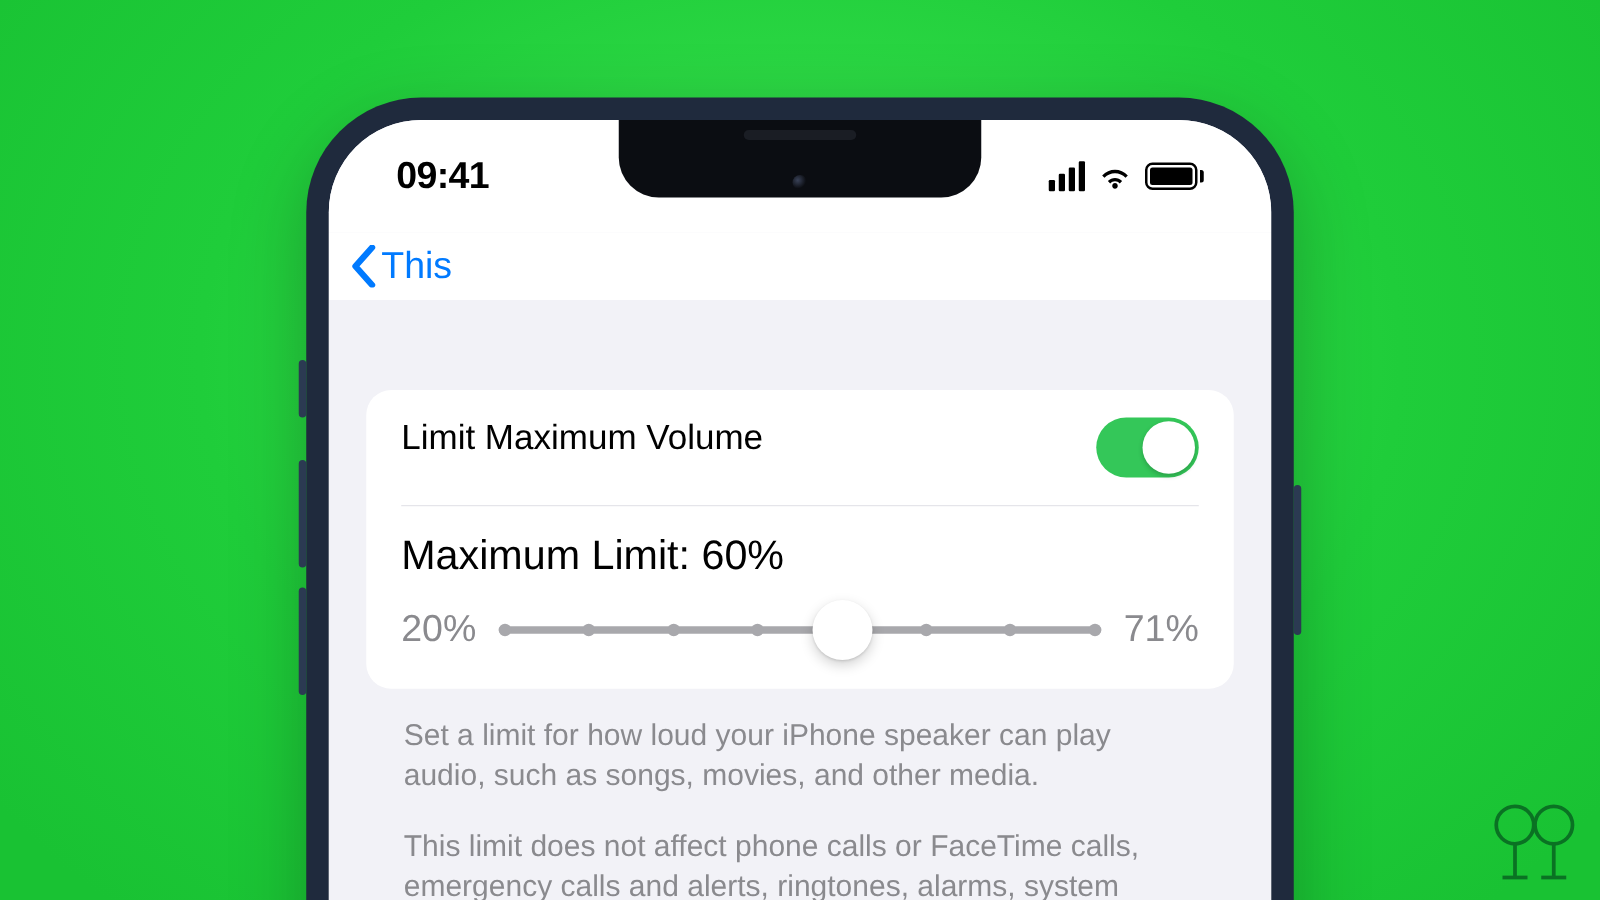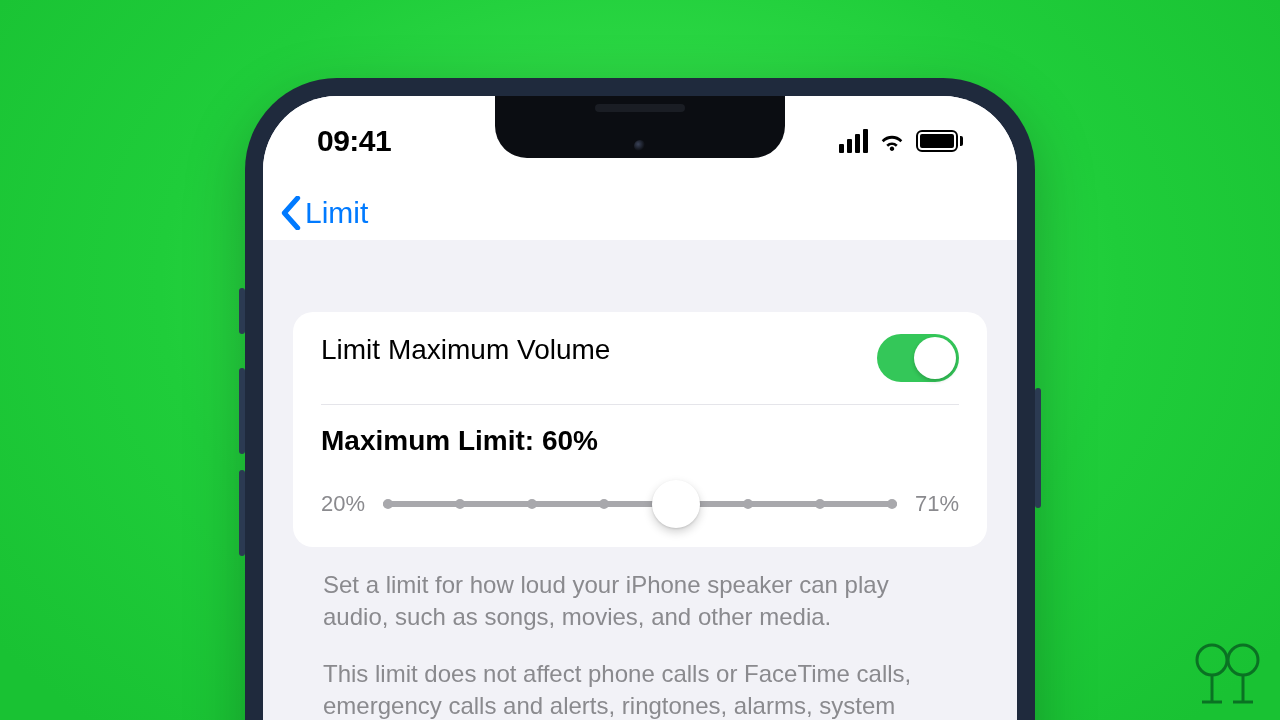--- a/index.html
+++ b/index.html
@@ -196,32 +196,31 @@
     width: 42px; height: 42px;
     background: #fff;
     border-radius: 50%;
     box-shadow: 0 2px 4px rgba(0,0,0,0.2);
   }
 
   .slider-section {
     padding: 20px 28px 30px 28px;
   }
   .slider-title {
-    font-size: 28px;
+    font-size: 33px;
     color: #000;
-    margin-bottom: 34px;
-    font-weight: bold;
+    margin-bottom: 24px;
   }
   .slider-row {
     display: flex;
     align-items: center;
     gap: 18px;
   }
   .slider-end {
-    font-size: 22px;
+    font-size: 30px;
     color: #8a8a8e;
   }
   .slider-track-wrap {
     flex: 1;
     position: relative;
     height: 24px;
     display: flex;
     align-items: center;
   }
   .slider-track {
@@ -302,21 +301,21 @@
           <div class="battery-tip"></div>
         </div>
       </div>
     </div>
 
     <div class="navheader">
       <div class="back">
         <svg width="20" height="34" viewBox="0 0 12 20">
           <path d="M10 1 L2 10 L10 19" stroke="#007aff" stroke-width="3" fill="none" stroke-linecap="round" stroke-linejoin="round"></path>
         </svg>
-        <span>Limit</span>
+        <span>This</span>
       </div>
     </div>
 
     <div class="content">
       <div class="card">
 
         <div class="row">
           <div class="row-label">Limit Maximum Volume</div>
           <div class="switch"></div>
         </div>

